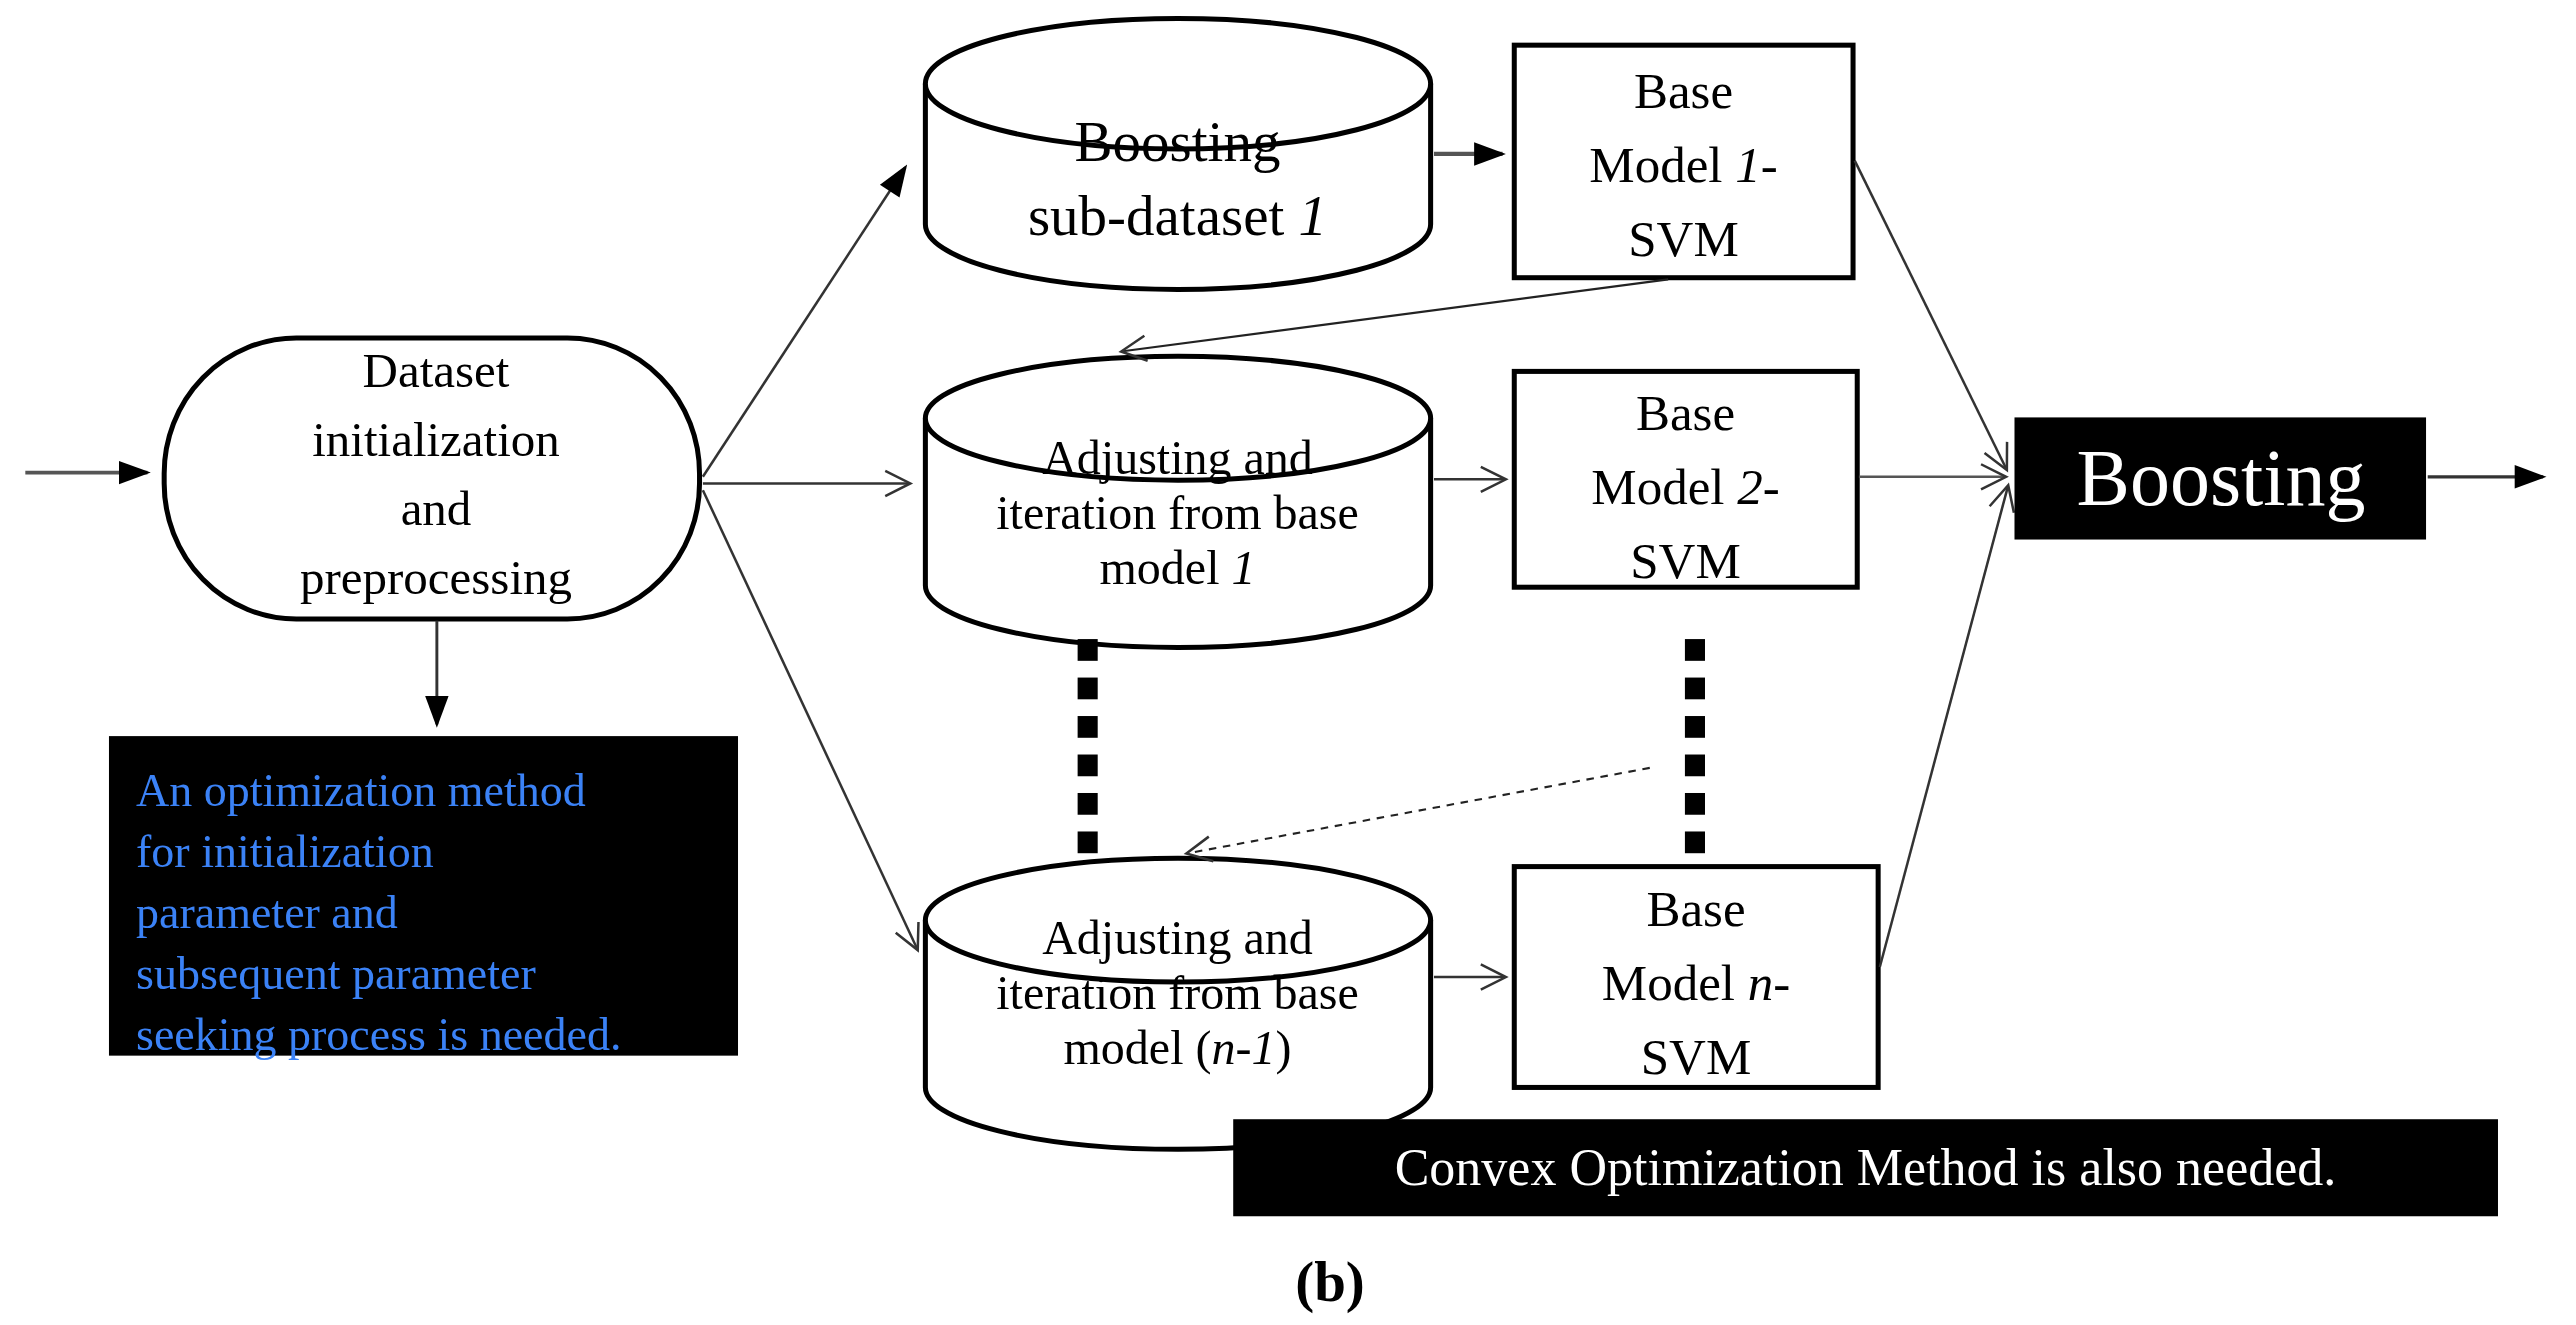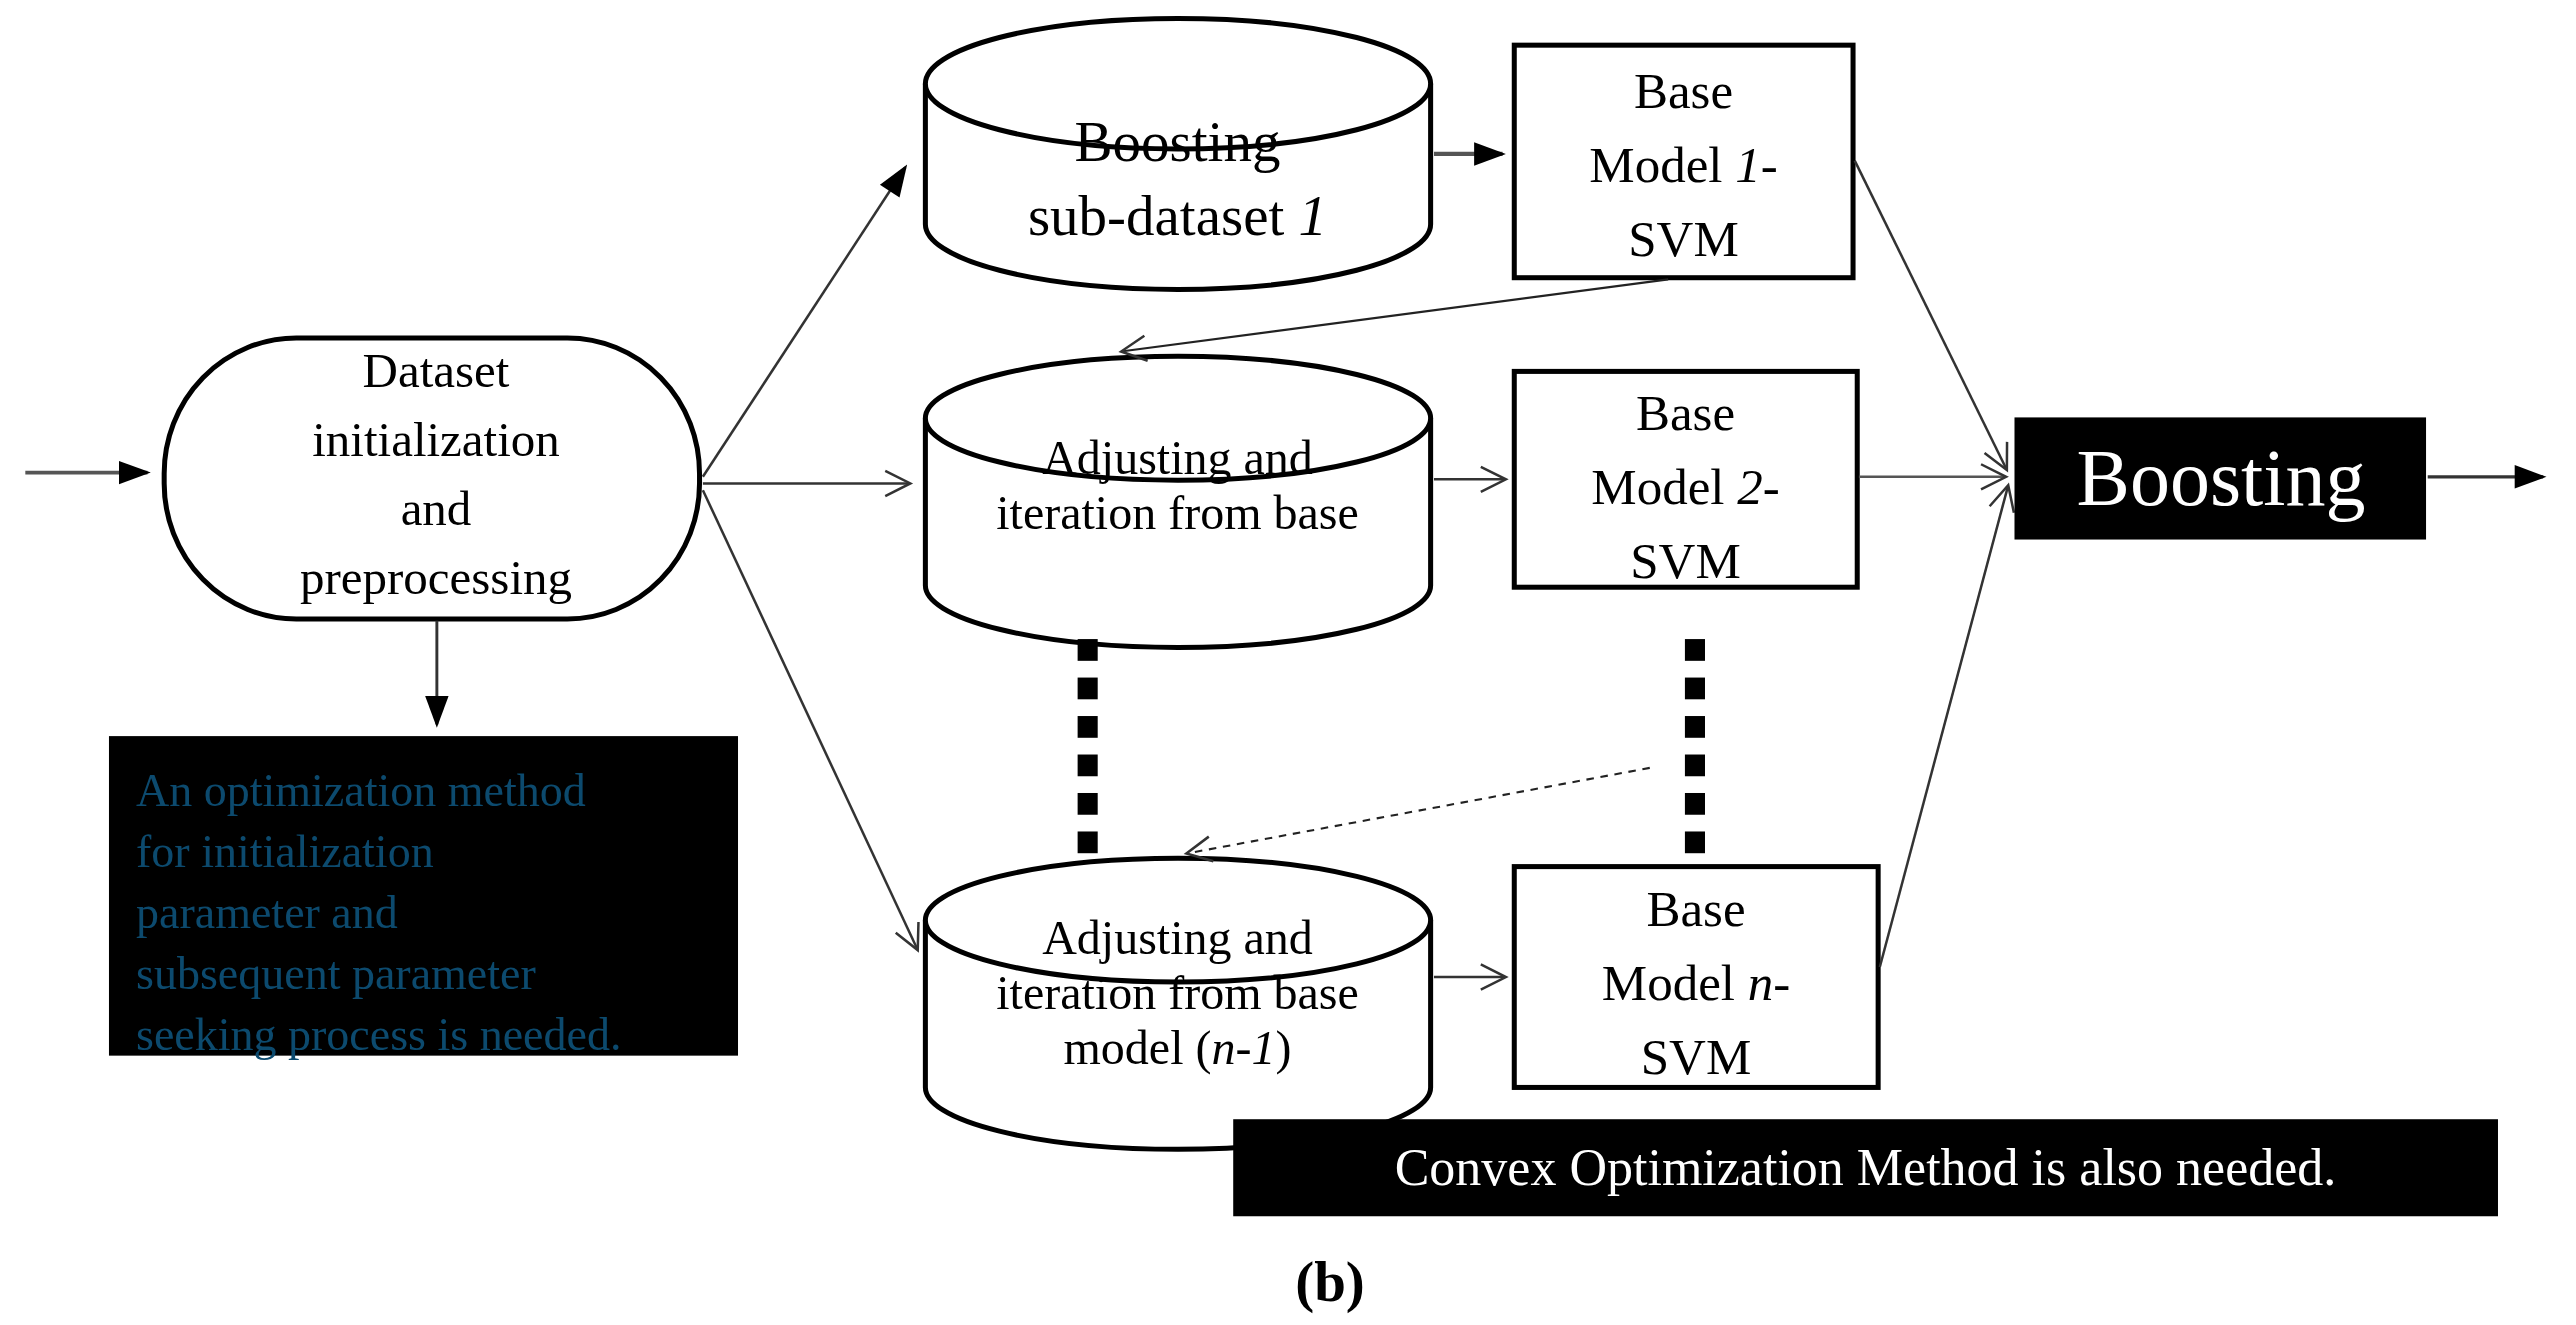--- a/index.html
+++ b/index.html
@@ -29,21 +29,21 @@
   .cyl3-label { top: 910px; }
   .model-label { font-size: 51px; }
   .model-label .line { line-height: 74px; }
   .model1-label { left: 1514px; top: 54px;  width: 339px; }
   .model2-label { left: 1514px; top: 376px; width: 343px; }
   .modeln-label { left: 1514px; top: 872px; width: 364px; }
   .dataset-label { left: 181px; top: 336px; width: 510px; font-size: 49px; }
   .dataset-label .line { line-height: 69px; }
   .note-left-label {
     left: 136px; top: 760px; width: 586px;
-    text-align: left; font-size: 46px; color: #0c4a6e;
+    text-align: left; font-size: 46px; color: #3b82f6;
   }
   .note-left-label .line { line-height: 61px; }
   .boosting-label {
     left: 2015px; top: 417px; width: 412px; height: 122px;
     display: flex; align-items: center; justify-content: center;
     font-size: 80px; color: #ffffff;
   }
   .note-bottom-label {
     left: 1233px; top: 1119px; width: 1265px; height: 97px;
     display: flex; align-items: center; justify-content: center;
@@ -152,20 +152,21 @@
   </div>
 
   <div class="label cyl1-label">
     <span class="line">Boosting</span>
     <span class="line"><span>sub-dataset </span><span class="num">1</span></span>
   </div>
 
   <div class="label cyl-small cyl2-label">
     <span class="line">Adjusting and</span>
     <span class="line">iteration from base</span>
+    <span class="line"><span>model </span><span class="num">1</span></span>
   </div>
 
   <div class="label cyl-small cyl3-label">
     <span class="line">Adjusting and</span>
     <span class="line">iteration from base</span>
     <span class="line"><span>model (</span><span class="num">n-1</span><span>)</span></span>
   </div>
 
   <div class="label model-label model1-label">
     <span class="line">Base</span>

